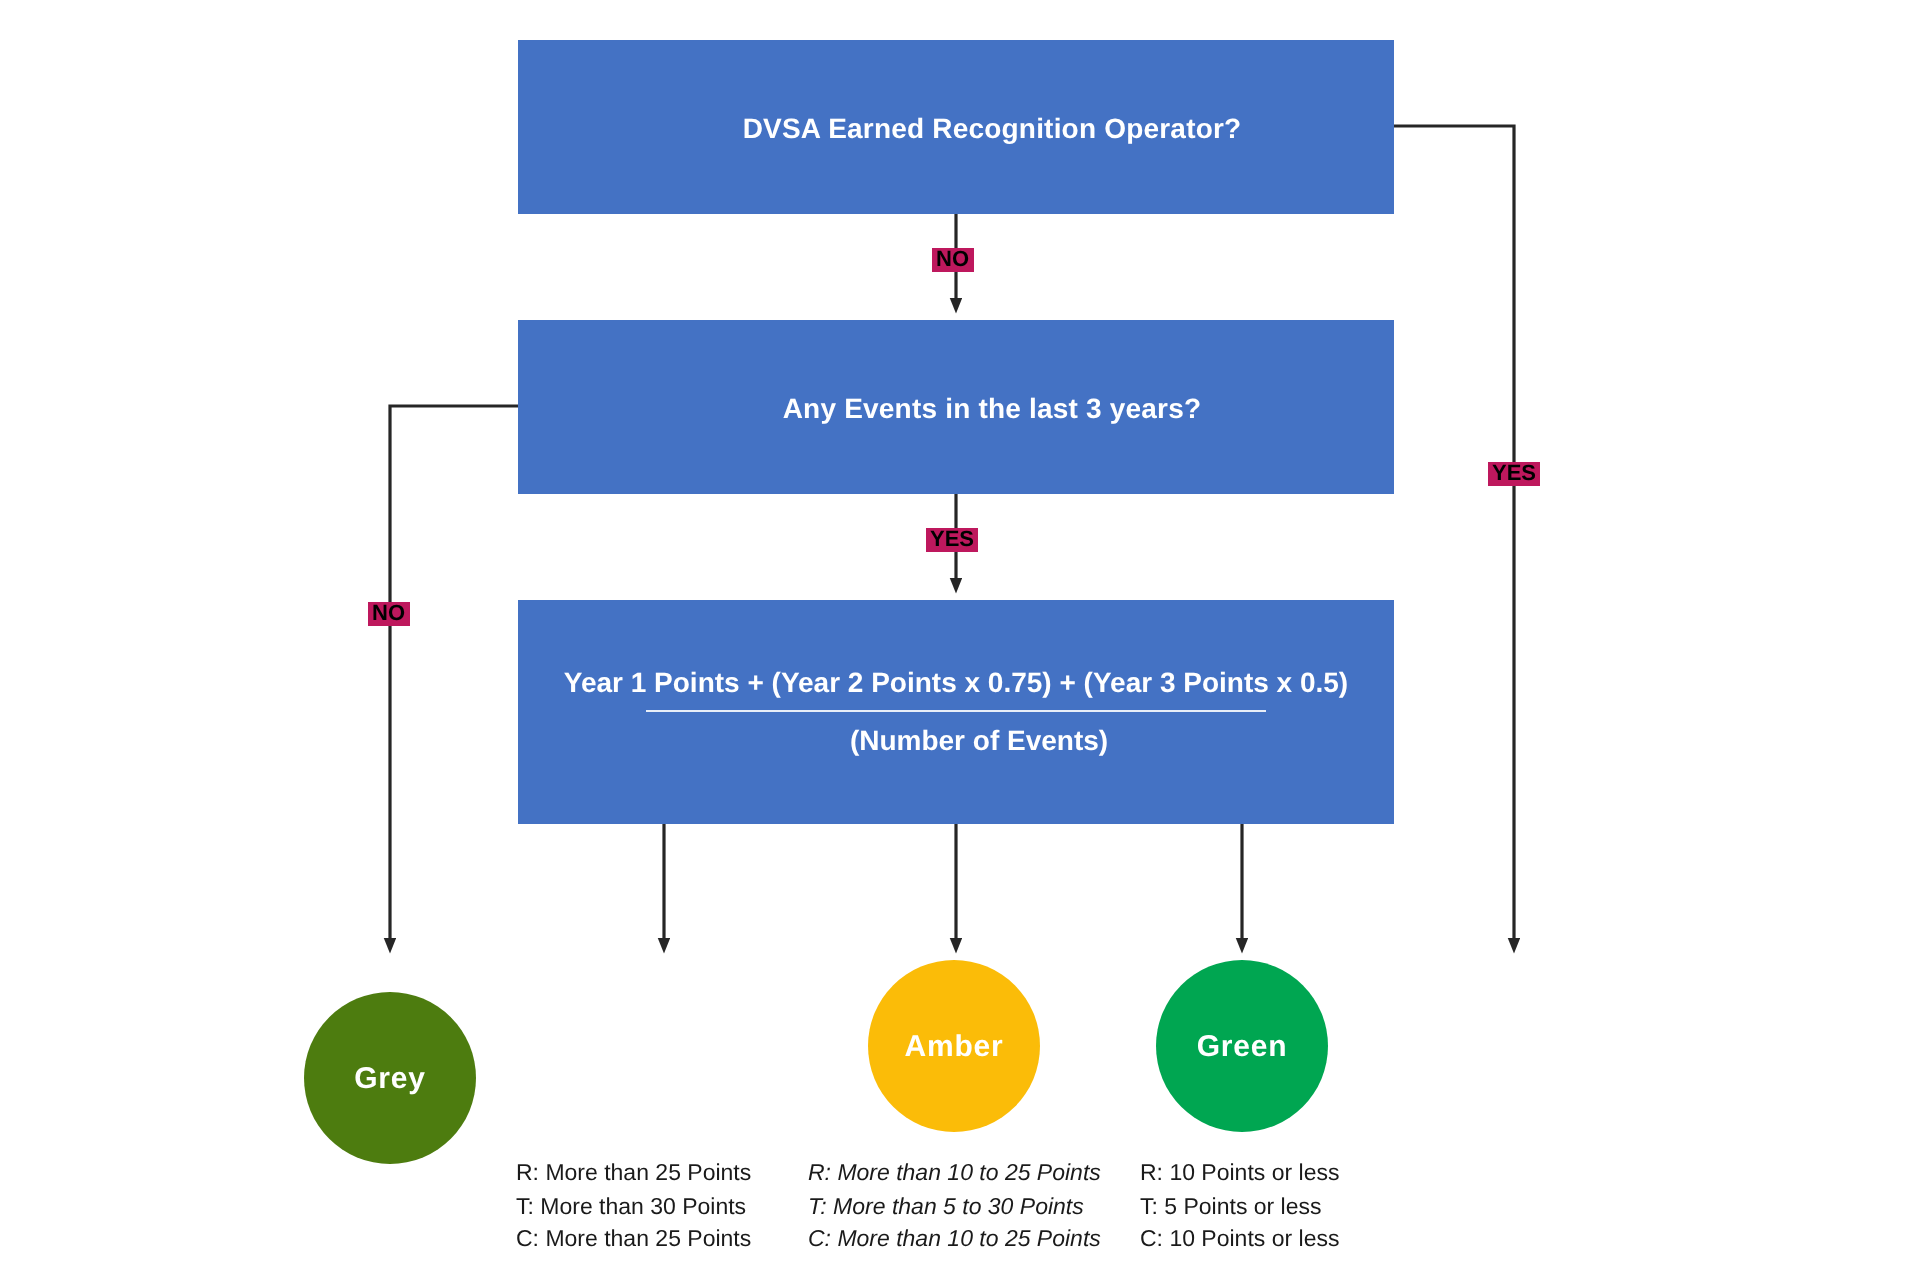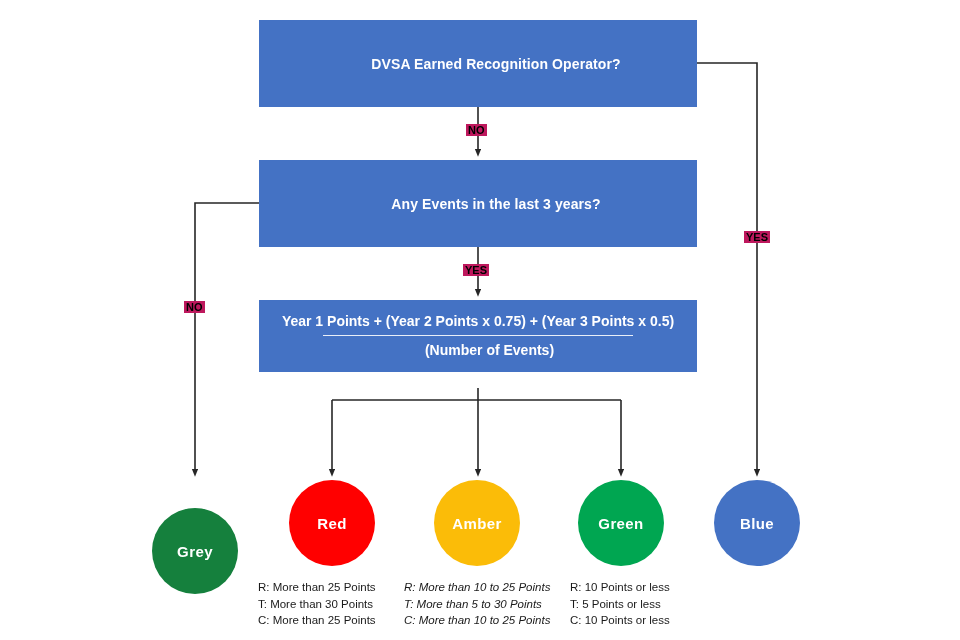--- a/index.html
+++ b/index.html
@@ -129,45 +129,39 @@
   </svg>
 
   <div class="decision-box" style="left:259px; top:20px; width:438px; height:87px; background:#4472C4;">
     <span>DVSA Earned Recognition Operator?</span>
   </div>
 
   <div class="decision-box" style="left:259px; top:160px; width:438px; height:87px; background:#4472C4;">
     <span>Any Events in the last 3 years?</span>
   </div>
 
-  <div class="formula-box" style="left:259px; top:300px; width:438px; height:72px; background:#4472C4;">
+  <div class="formula-box" style="left:259px; top:300px; width:438px; height:112px; background:#4472C4;">
     <span class="formula-numerator">Year 1 Points + (Year 2 Points x 0.75)  + (Year 3 Points x 0.5)</span>
     <span class="formula-rule"></span>
     <span class="formula-denominator">(Number of Events)</span>
   </div>
 
   <div class="edge-label" style="left:466px; top:124px;">NO</div>
   <div class="edge-label" style="left:463px; top:264px;">YES</div>
   <div class="edge-label" style="left:184px; top:301px;">NO</div>
   <div class="edge-label" style="left:744px; top:231px;">YES</div>
 
-  <div class="outcome-circle" style="left:152px; top:508px; width:86px; height:86px; background:#15803d;">
+  <div class="outcome-circle" style="left:152px; top:496px; width:86px; height:86px; background:#4d7c0f;">
     <span>Grey</span>
-  </div>
-  <div class="outcome-circle" style="left:289px; top:480px; width:86px; height:86px; background:#FF0000;">
-    <span>Red</span>
   </div>
   <div class="outcome-circle" style="left:434px; top:480px; width:86px; height:86px; background:#FBBC08;">
     <span>Amber</span>
   </div>
   <div class="outcome-circle" style="left:578px; top:480px; width:86px; height:86px; background:#00A651;">
     <span>Green</span>
-  </div>
-  <div class="outcome-circle" style="left:714px; top:480px; width:86px; height:86px; background:#4472C4;">
-    <span>Blue</span>
   </div>
 
   <div class="legend-block" style="left:258px; top:579px;">
     <span class="legend-line">R: More than 25 Points</span>
     <span class="legend-line">T: More than 30 Points</span>
     <span class="legend-line">C: More than 25 Points</span>
   </div>
 
   <div class="legend-block" style="left:404px; top:579px;font-style:italic;">
     <span class="legend-line">R: More than 10 to 25 Points</span>

